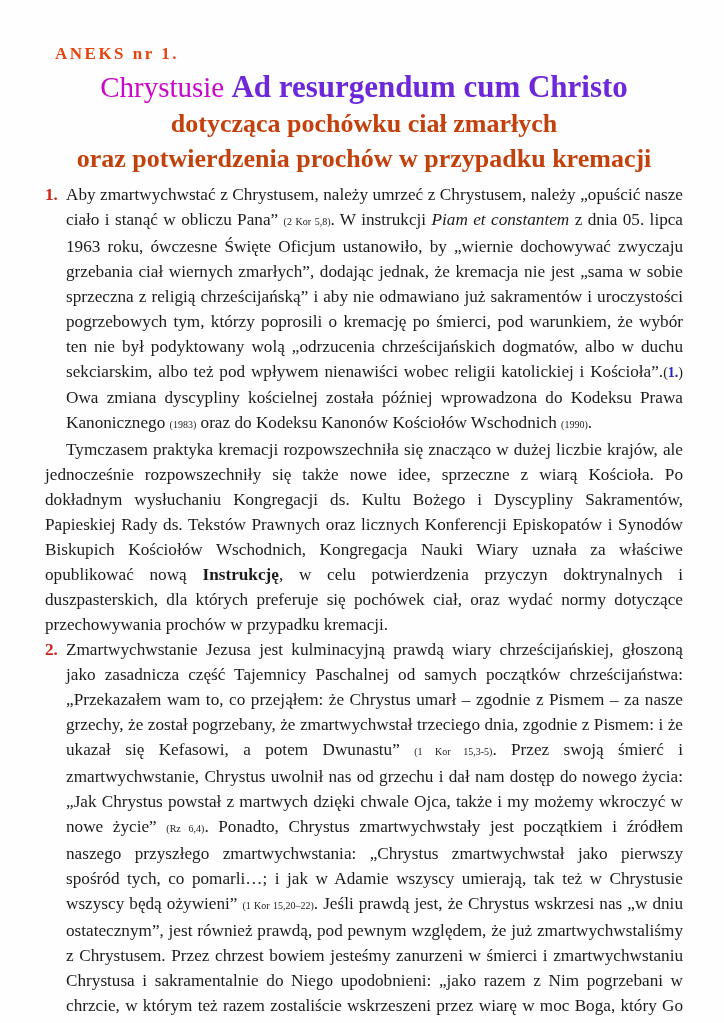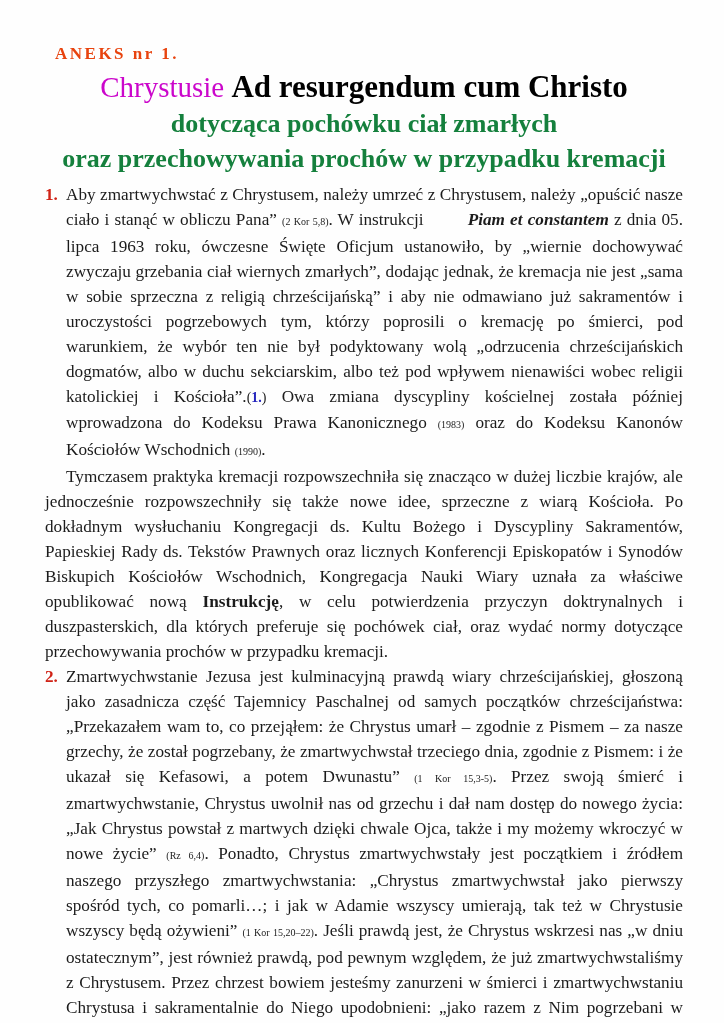--- a/index.html
+++ b/index.html
@@ -26,27 +26,27 @@
   .title-line1 {
     font-size: 29px;
     line-height: 37px;
     color: #cb06cb;
     margin: 0;
     white-space: nowrap;
   }
   .title-line1 .title-emph {
     font-weight: bold;
     font-size: 31px;
-    color: #000000;
+    color: #6d28d9;
   }
   .title-line2, .title-line3 {
     font-size: 26px;
     line-height: 35px;
     font-weight: bold;
-    color: #15803d;
+    color: #c2410c;
     margin: 0;
     white-space: nowrap;
   }
   .doc-body {
     font-size: 17.2px;
     line-height: 25px;
     text-align: justify;
   }
   .doc-body p { margin: 0; }
   p.numbered {
@@ -54,36 +54,36 @@
     padding-left: 21px;
   }
   p.numbered .num {
     position: absolute;
     left: 0;
     top: 0;
     color: #d02317;
     font-weight: bold;
   }
   p.plain-indent { text-indent: 21px; }
-  .run-bi { font-weight: bold; font-style: italic; margin-left: 39px; }
+  .run-bi { font-weight: normal; font-style: italic; }
   .run-b  { font-weight: bold; }
   .run-ref { font-size: 10px; }
   .run-fn  { font-size: 14px; }
   .run-fn b { color: #2425bd; font-weight: bold; }
 </style>
 </head>
 <body>
 
 <div class="page">
   <div class="annex">ANEKS nr 1.</div>
 
   <div class="title-block">
     <div class="title-line1"><span>Chrystusie </span><span class="title-emph">Ad resurgendum cum Christo</span></div>
     <div class="title-line2">dotycząca pochówku ciał zmarłych</div>
-    <div class="title-line3">oraz przechowywania prochów w przypadku kremacji</div>
+    <div class="title-line3">oraz potwierdzenia prochów w przypadku kremacji</div>
   </div>
 
   <div class="doc-body">
       <p class="numbered"><span class="num">1.</span><span>Aby zmartwychwstać z Chrystusem, należy umrzeć z Chrystusem, należy „opuścić nasze ciało i stanąć w obliczu Pana” </span><span class="run-ref">(2 Kor 5,8)</span><span>. W instrukcji </span><span class="run-bi">Piam et constantem</span><span> z dnia 05. lipca 1963 roku, ówczesne Święte Oficjum ustanowiło, by „wiernie dochowywać zwyczaju grzebania ciał wiernych zmarłych”, dodając jednak, że kremacja nie jest „sama w sobie sprzeczna z religią chrześcijańską” i aby nie odmawiano już sakramentów i uroczystości pogrzebowych tym, którzy poprosili o kremację po śmierci, pod warunkiem, że wybór ten nie był podyktowany wolą „odrzucenia chrześcijańskich dogmatów, albo w duchu sekciarskim, albo też pod wpływem nienawiści wobec religii katolickiej i Kościoła”.</span><span class="run-fn">(<b>1.</b>)</span><span> Owa zmiana dyscypliny kościelnej została później wprowadzona do Kodeksu Prawa Kanonicznego </span><span class="run-ref">(1983)</span><span> oraz do Kodeksu Kanonów Kościołów Wschodnich </span><span class="run-ref">(1990)</span><span>.</span></p>
       <p class="plain-indent"><span>Tymczasem praktyka kremacji rozpowszechniła się znacząco w dużej liczbie krajów, ale jednocześnie rozpowszechniły się także nowe idee, sprzeczne z wiarą Kościoła. Po dokładnym wysłuchaniu Kongregacji ds. Kultu Bożego i Dyscypliny Sakramentów, Papieskiej Rady ds. Tekstów Prawnych oraz licznych Konferencji Episkopatów i Synodów Biskupich Kościołów Wschodnich, Kongregacja Nauki Wiary uznała za właściwe opublikować nową </span><span class="run-b">Instrukcję</span><span>, w celu potwierdzenia przyczyn doktrynalnych i duszpasterskich, dla których preferuje się pochówek ciał, oraz wydać normy dotyczące przechowywania prochów w przypadku kremacji.</span></p>
       <p class="numbered"><span class="num">2.</span><span>Zmartwychwstanie Jezusa jest kulminacyjną prawdą wiary chrześcijańskiej, głoszoną jako zasadnicza część Tajemnicy Paschalnej od samych początków chrześcijaństwa: „Przekazałem wam to, co przejąłem: że Chrystus umarł – zgodnie z Pismem – za nasze grzechy, że został pogrzebany, że zmartwychwstał trzeciego dnia, zgodnie z Pismem: i że ukazał się Kefasowi, a potem Dwunastu” </span><span class="run-ref">(1 Kor 15,3-5)</span><span>. Przez swoją śmierć i zmartwychwstanie, Chrystus uwolnił nas od grzechu i dał nam dostęp do nowego życia: „Jak Chrystus powstał z martwych dzięki chwale Ojca, także i my możemy wkroczyć w nowe życie” </span><span class="run-ref">(Rz 6,4)</span><span>. Ponadto, Chrystus zmartwychwstały jest początkiem i źródłem naszego przyszłego zmartwychwstania: „Chrystus zmartwychwstał jako pierwszy spośród tych, co pomarli…; i jak w Adamie wszyscy umierają, tak też w Chrystusie wszyscy będą ożywieni” </span><span class="run-ref">(1 Kor 15,20–22)</span><span>. Jeśli prawdą jest, że Chrystus wskrzesi nas „w dniu ostatecznym”, jest również prawdą, pod pewnym względem, że już zmartwychwstaliśmy z Chrystusem. Przez chrzest bowiem jesteśmy zanurzeni w śmierci i zmartwychwstaniu Chrystusa i sakramentalnie do Niego upodobnieni: „jako razem z Nim pogrzebani w chrzcie, w którym też razem zostaliście wskrzeszeni przez wiarę w moc Boga, który Go wskrzesił” </span></p>
     </div>
 </div>
 
 </body></html>

